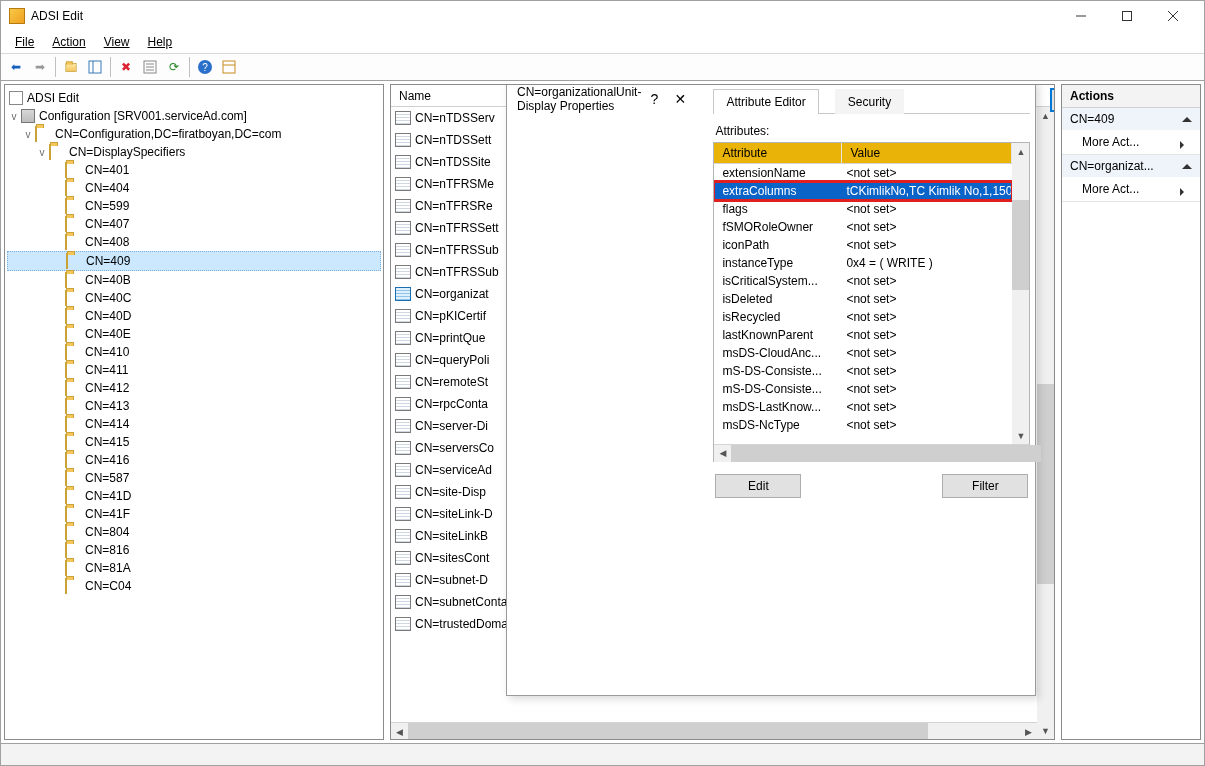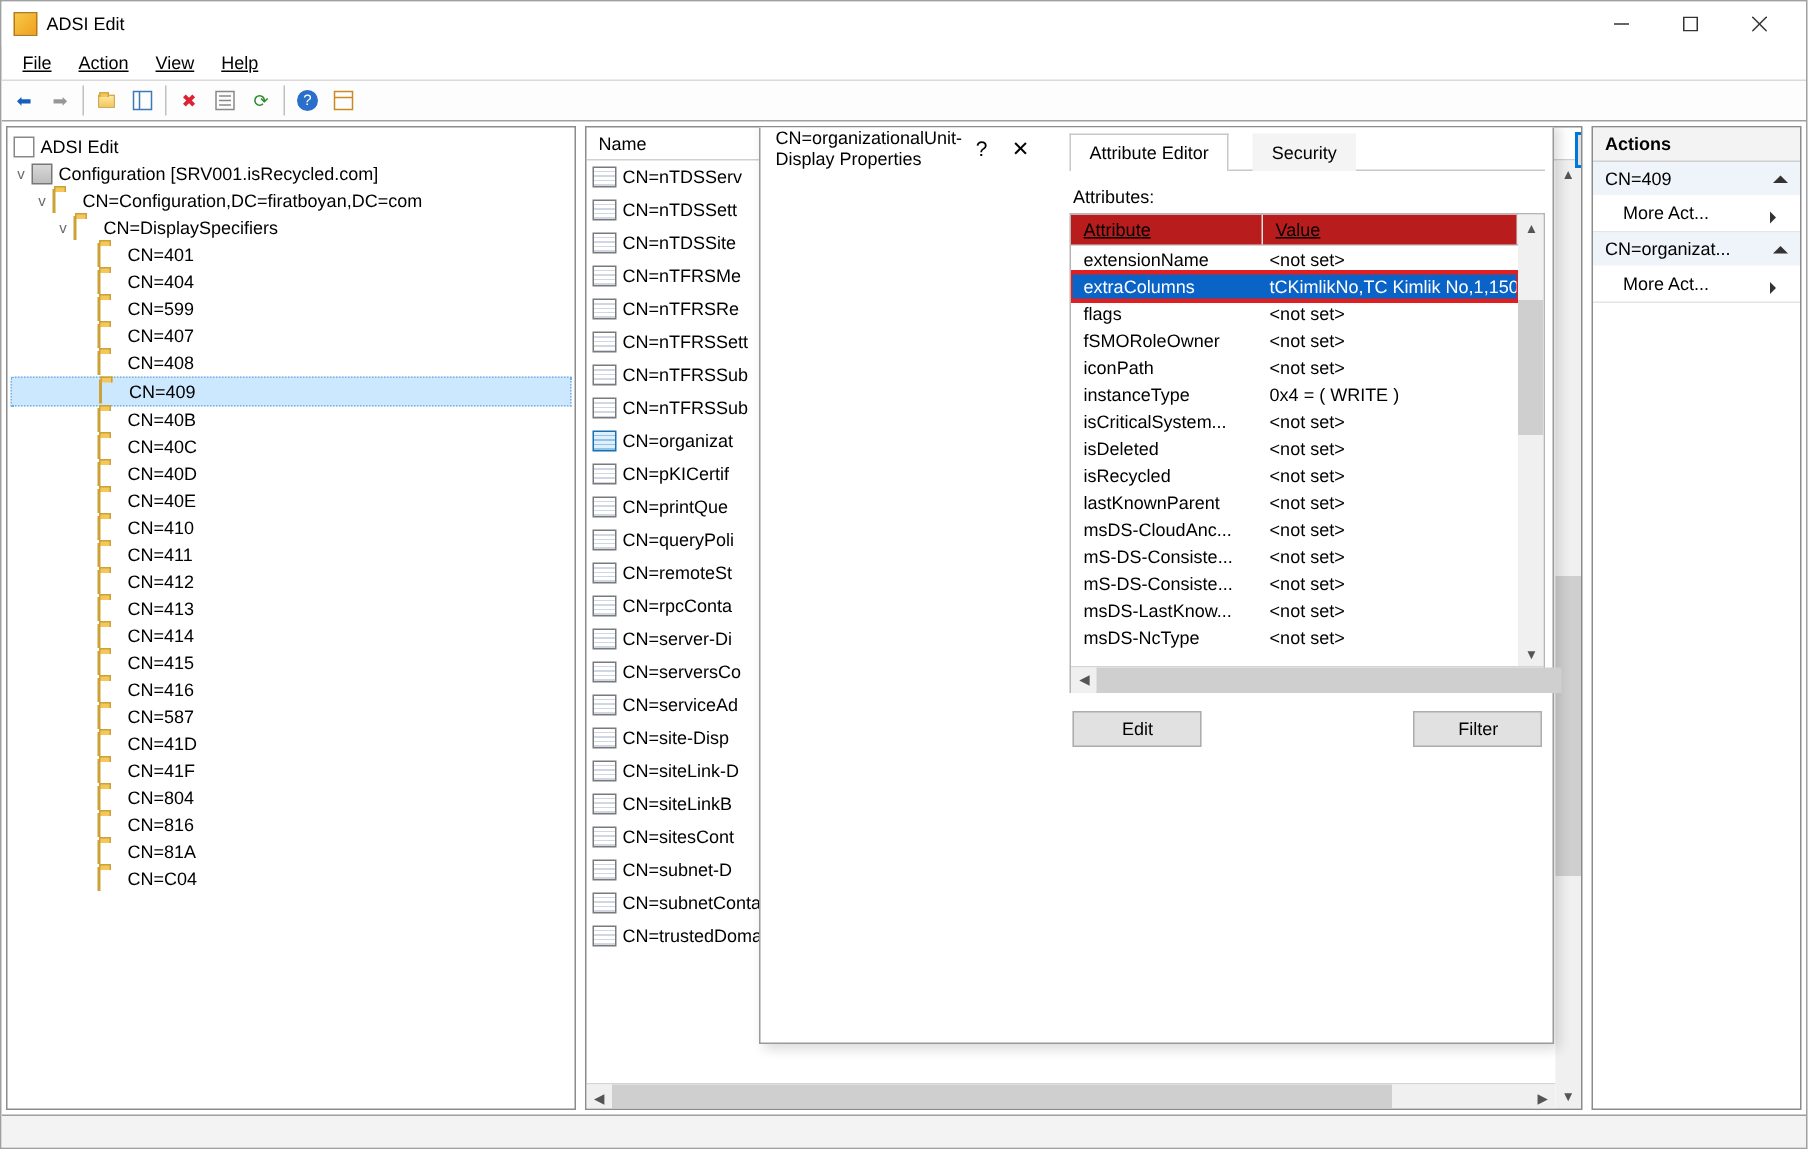--- a/index.html
+++ b/index.html
@@ -68,21 +68,21 @@
 .dlg-title { height:34px; display:flex; align-items:center; padding:0 10px; }
 .dlg-title .t { flex:1; font-size:12px; }
 .dlg-title .q { width:26px; text-align:center; font-size:14px; }
 .dlg-title .x { width:26px; text-align:center; font-size:14px; }
 .dlg-body { flex:1; padding:6px 10px 0 10px; display:flex; flex-direction:column; }
 .tabs { display:flex; gap:16px; border-bottom:1px solid #c8c8c8; }
 .tab { padding:5px 12px; border:1px solid transparent; border-bottom:none; position:relative; top:1px; background:#f4f4f4; }
 .tab.active { background:#fff; border-color:#c8c8c8; }
 .attr-label { margin:10px 2px 4px 2px; }
 .grid-wrap { border:1px solid #b5b5b5; height:320px; display:flex; flex-direction:column; }
-.grid-head { display:flex; border-bottom:1px solid #d4d4d4; background:#b91c1c;text-decoration:underline; }
+.grid-head { display:flex; border-bottom:1px solid #d4d4d4; background:#eab308; }
 .grid-head .gh { padding:3px 8px; border-right:1px solid #e4e4e4; }
 .grid-head .gh1 { width:128px; }
 .grid-head .gh2 { flex:1; }
 .grid-body { flex:1; overflow:auto; position:relative; }
 .grow { display:flex; height:18px; align-items:center; }
 .grow .gc1 { width:128px; padding-left:8px; overflow:hidden; text-overflow:ellipsis; white-space:nowrap; }
 .grow .gc2 { flex:1; padding-left:4px; overflow:hidden; text-overflow:ellipsis; white-space:nowrap; }
 .grow.sel { background:#0a63c7; color:#fff; }
 .grow.hl { outline:3px solid #e02020; outline-offset:-1px; }
 .grid-sb { display:flex; border-top:1px solid #d4d4d4; height:17px; align-items:center; }
@@ -192,21 +192,21 @@
   <div class="pane left-pane">
     <div class="tree">
       <div class="tree-row">
         <span class="sp" style="width:2px"></span>
           <span class="ticon rooticon"></span>
           <span>ADSI Edit</span>
       </div>
       <div class="tree-row">
         <span class="tog">v</span>
           <span class="ticon cfgicon"></span>
-          <span>Configuration [SRV001.isRecycled.com]</span>
+          <span>Configuration [SRV001.serviceAd.com]</span>
       </div>
       <div class="tree-row">
         <span class="sp" style="width:14px"></span>
           <span class="tog">v</span>
           <span class="ticon"><span class="folder"></span></span>
           <span>CN=Configuration,DC=firatboyan,DC=com</span>
       </div>
       <div class="tree-row">
         <span class="sp" style="width:28px"></span>
           <span class="tog">v</span>

